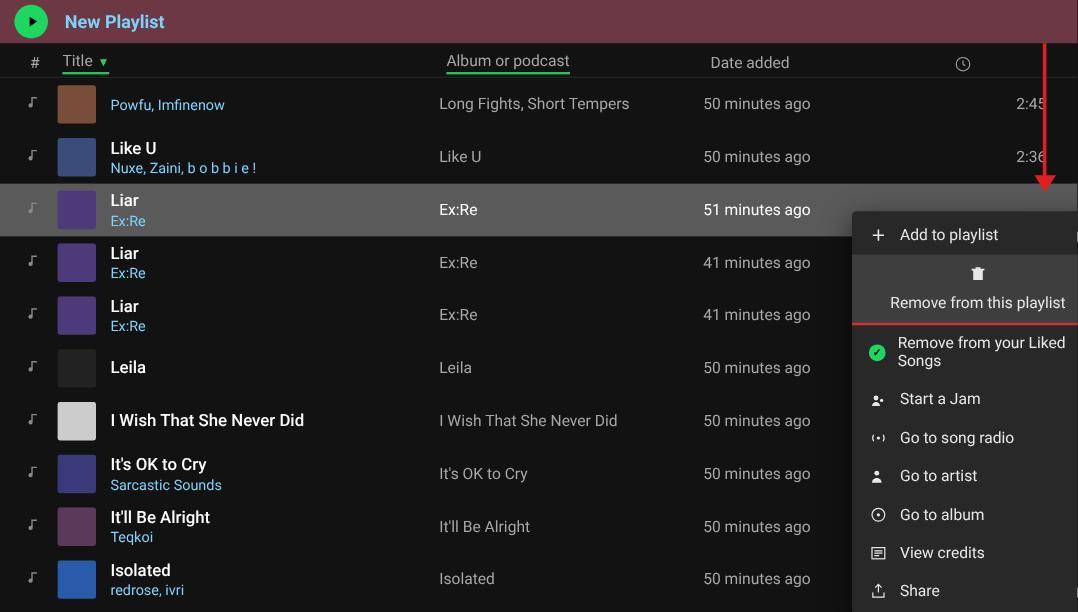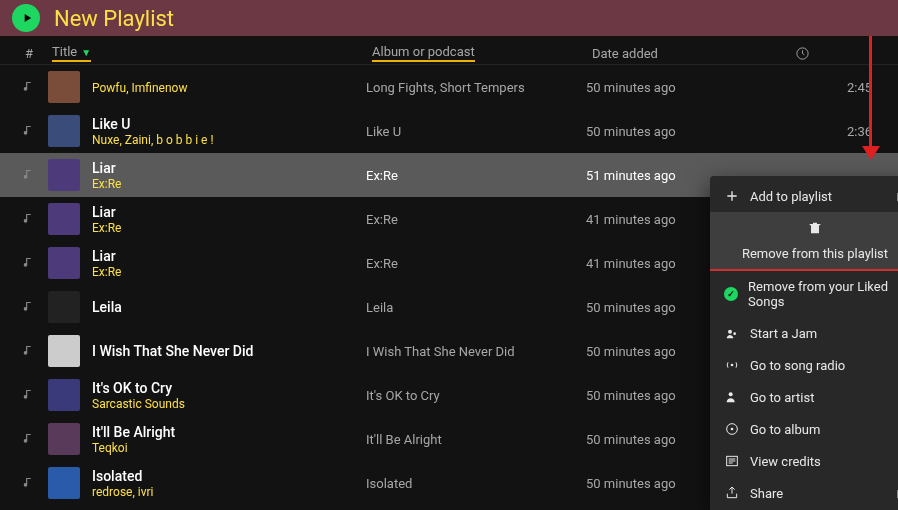--- a/index.html
+++ b/index.html
@@ -20,56 +20,56 @@
     padding: 0 12px;
   }
   .play-btn {
     width: 28px; height: 28px;
     background: #1ed760;
     border-radius: 50%;
     display: flex; align-items: center; justify-content: center;
     margin-right: 14px;
   }
   .play-btn svg { width: 14px; height: 14px; fill: #000; margin-left: 2px;}
-  .title-text { color: #fde047; font-weight: 400; font-size: 22px; }
+  .title-text { color: #7dd3fc; font-weight: 700; font-size: 15px; }
   .col-header {
     display: flex;
     align-items: center;
     padding: 8px 16px 2px 16px;
     font-size: 13px;
     color: #a7a7a7;
     border-bottom: 1px solid rgba(255,255,255,0.08);
   }
   .col-num { width: 26px; text-align: center;}
   .col-title { width: 320px; margin-left: 10px;}
   .col-album { width: 220px;}
   .col-date { width: 160px;}
   .col-dur { flex: 1; text-align: right; padding-right: 30px;}
-  .underline { border-bottom: 2px solid #eab308; display: inline-block; padding-bottom: 1px;}
+  .underline { border-bottom: 2px solid #22c55e; display: inline-block; padding-bottom: 1px;}
   .rows { }
   .row {
     display: flex;
     align-items: center;
     padding: 4px 16px;
     height: 44px;
     font-size: 13px;
   }
   .row.selected {
     background: #5a5a5a;
     color: #fff;
   }
   .row.selected .t-title, .row.selected .album, .row.selected .date { color: #fff;}
   .music-icon { width: 26px; text-align: center; color: #888;}
   .cover {
     width: 32px; height: 32px; background: #333; margin: 0 12px 0 6px;
     border-radius: 2px; flex-shrink: 0;
   }
   .titleblock { width: 274px;}
   .t-title { color: #fff; font-weight: 500; font-size: 14px;}
-  .t-artist { color: #fde047; font-size: 12px; margin-top: 1px;}
+  .t-artist { color: #7dd3fc; font-size: 12px; margin-top: 1px;}
   .album { width: 220px; color: #a7a7a7;}
   .date { width: 160px; color: #a7a7a7;}
   .tail { flex: 1; display: flex; align-items: center; justify-content: flex-end; gap: 12px; padding-right: 10px;}
   .like-dot {
     width: 14px; height: 14px; background: #1ed760; border-radius: 50%;
     display: flex; align-items: center; justify-content: center;
   }
   .like-dot::after { content: "✓"; color: #000; font-size: 9px; font-weight: bold;}
   .dur { color: #a7a7a7; width: 34px; text-align: right;}
   .more-dots { color: #fff; font-size: 18px; letter-spacing: 1px; cursor: pointer;}

